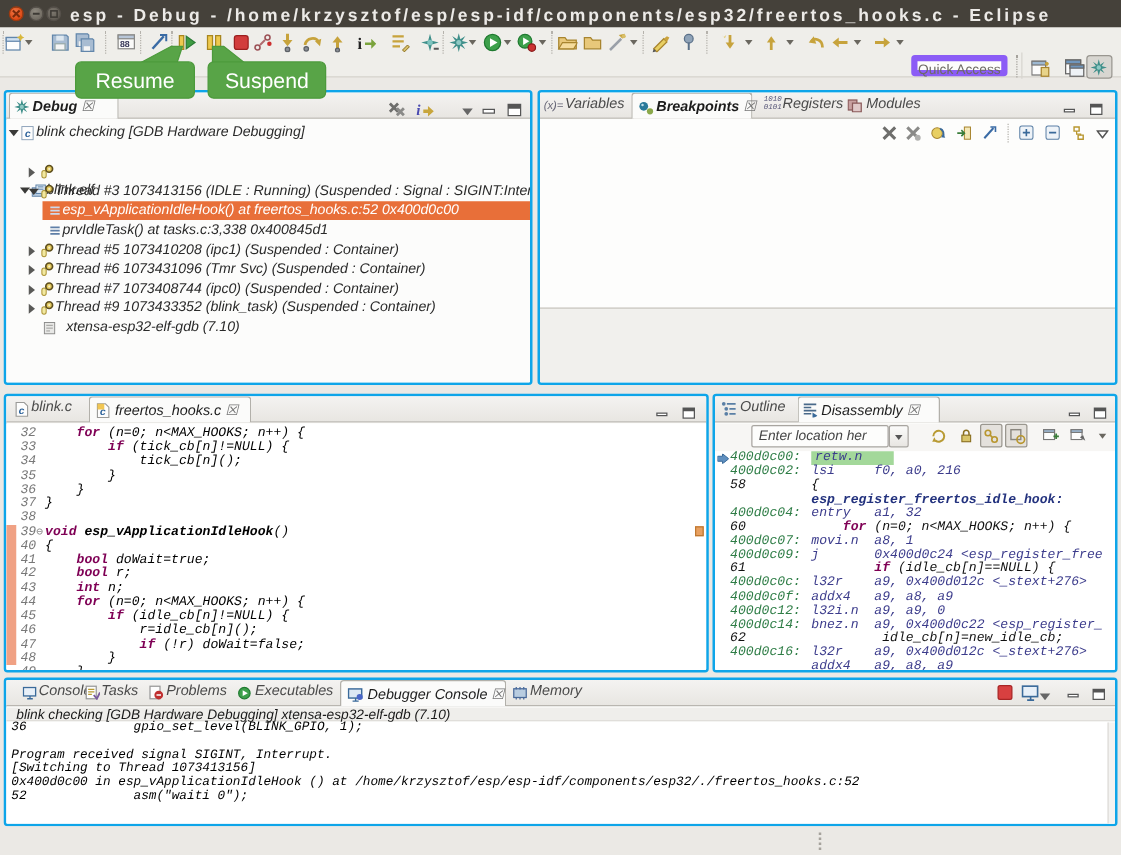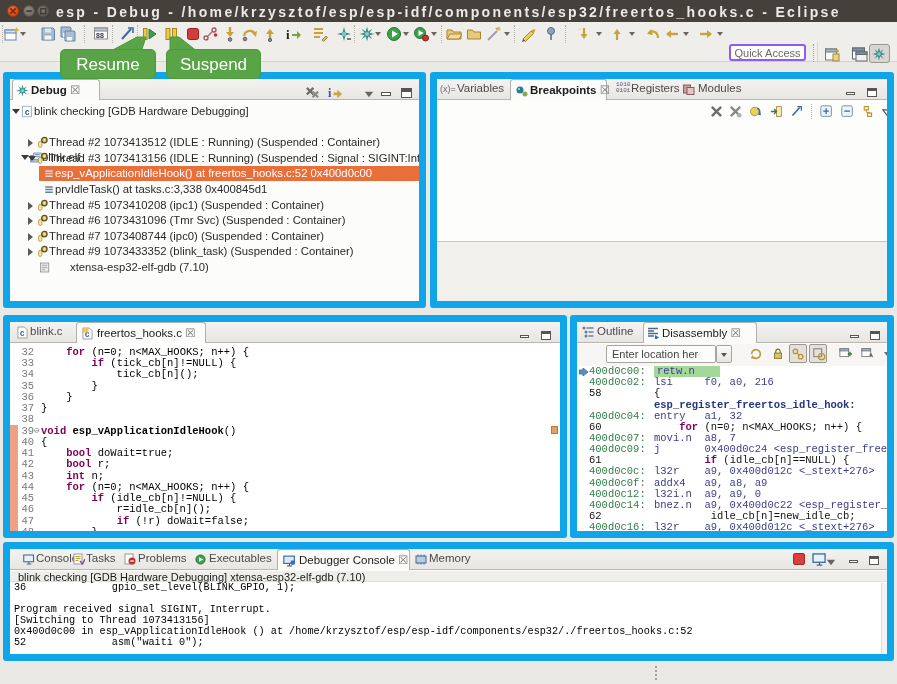--- a/index.html
+++ b/index.html
@@ -5,26 +5,26 @@
 * { margin:0; padding:0; box-sizing:border-box; }
 html,body { width:897px; height:684px; overflow:hidden; }
 body { font-family:"Liberation Sans", sans-serif; background:#ebe9e5; position:relative; }
 #titlebar { position:absolute; left:0; top:0; width:897px; height:22px; background:#45413a; }
 #titlebar .title { position:absolute; left:0; right:0; top:4px; text-align:center; color:#eceae7; font-size:14px; font-weight:bold; letter-spacing:2.35px; }
 .wbtn { position:absolute; top:5px; width:12px; height:12px; border-radius:50%; }
 #toolbar { position:absolute; left:0; top:22px; width:897px; height:40px; background:#efeeea; border-bottom:1px solid #d5d2cc; }
 .ticon { position:absolute; top:26px; width:16px; height:16px; }
 .tsep { position:absolute; top:25px; width:1px; height:18px; border-left:1px dotted #b5b2ac; }
 .tarr { position:absolute; top:32px; width:0; height:0; border-left:3.5px solid transparent; border-right:3.5px solid transparent; border-top:4px solid #6a675f; }
-.panel { position:absolute; background:#fcfcfb; border:7px solid #0ea5e9; border-radius:3px; overflow:hidden; }
+.panel { position:absolute; background:#fcfcfb; border:2px solid #0ea5e9; border-radius:3px; overflow:hidden;font-style:italic; }
 .tabbar { position:absolute; left:0; top:0; right:0; height:21px; background:linear-gradient(#f4f3f1,#e8e6e2); border-bottom:1px solid #b9b6b0; }
 .tab { position:absolute; top:0; height:21px; font-size:11.5px; color:#4a4a4a; padding:3px 6px 0 22px; white-space:nowrap; }
 .tab.active { background:#fbfbfa; border:1px solid #b2b0aa; border-bottom:none; border-radius:3px 3px 0 0; color:#1c1c1c; }
 .kw { color:#7f0055; font-weight:bold; }
-.qa { position:absolute; left:729px; top:44px; width:77px; height:17px; background:#fdfdfc; border:2px solid #8b5cf6; border-radius:3px; font-size:11px; color:#6d6a64; text-align:center; line-height:15px; }
+.qa { position:absolute; left:729px; top:44px; width:77px; height:17px; background:#fdfdfc; border:5px solid #8b5cf6; border-radius:3px; font-size:11px; color:#6d6a64; text-align:center; line-height:15px; }
 .callout { position:absolute; background:#58a447; border:1px solid #4c9a3c; border-radius:5px; color:#fff; font-size:17px; text-align:center; z-index:50; }
 svg { display:block; }
 .trow { position:absolute; left:0; right:0; height:15px; line-height:15px; white-space:nowrap; }
 .trow .tt { position:absolute; top:0; }
 .trow .ti { position:absolute; top:1px; width:12px; height:13px; }
 .tw { position:absolute; top:4px; width:0; height:0; border-top:4px solid transparent; border-bottom:4px solid transparent; border-left:5px solid #5a5a58; }
 .tw.open { border-left:4px solid transparent; border-right:4px solid transparent; border-top:5px solid #3a3a38; border-bottom:none; top:5px; }
 .cline { position:absolute; left:0; right:0; height:11.3px; font-family:"Liberation Mono", monospace; font-size:10.5px; line-height:11.3px; white-space:pre; color:#000; }
 .cline .lnum { position:absolute; left:0px; width:24px; text-align:right; color:#787878; }
 .cline .ctext { position:absolute; left:31px; }
@@ -285,21 +285,20 @@
           <rect x="5" y="2" width="10" height="9" fill="#dce8f2" stroke="#5a7fa5"></rect>
           <path d="M7 4 h6 M7 6.5 h6" stroke="#5a7fa5"></path>
         </svg>
         <span class="tt" style="left:32px;">blink.elf</span>
       </div>
     <div class="trow" style="top:34px;">
         <span class="tw" style="left:18px;"></span>
         <svg class="ti" style="left:27px;" viewBox="0 0 16 16">
           <use href="#thricon"></use>
         </svg>
-        <span class="tt" style="left:39px;">Thread #2 1073413512 (IDLE : Running) (Suspended : Container)</span>
       </div>
     <div class="trow" style="top:50px;">
         <span class="tw open" style="left:18px;"></span>
         <svg class="ti" style="left:27px;" viewBox="0 0 16 16">
           <use href="#thricon"></use>
         </svg>
         <span class="tt" style="left:39px;">Thread #3 1073413156 (IDLE : Running) (Suspended : Signal : SIGINT:Interru​p</span>
       </div>
     <div class="trow" style="top:65px;">
         <span style="position:absolute; left:29px; right:0; top:0; height:15px; background:#e86f39;"></span>
@@ -340,21 +339,21 @@
         <svg class="ti" style="left:27px;" viewBox="0 0 16 16">
           <use href="#thricon"></use>
         </svg>
         <span class="tt" style="left:39px;">Thread #9 1073433352 (blink_task) (Suspended : Container)</span>
       </div>
     <div class="trow" style="top:159px;">
         <svg class="ti" style="left:29px;" viewBox="0 0 16 16">
           <rect x="2" y="2" width="11" height="12" fill="#e8e8e6" stroke="#8a8a88"></rect>
           <path d="M4 5 h7 M4 8 h7 M4 11 h4" stroke="#9a9a98"></path>
         </svg>
-        <span class="tt" style="left:60px;">xtensa-esp32-elf-gdb (7.10)</span>
+        <span class="tt" style="left:48px;">xtensa-esp32-elf-gdb (7.10)</span>
       </div>
   </div>
 </div>
 
 <div class="panel" id="bppanel" style="left:430px; top:72px; width:464px; height:236px;">
   <div class="tabbar"></div>
   <div class="tab" style="left:0px; width:72px; padding-left:20px;"><span style="position:absolute; left:3px; top:5px; font-size:9px; color:#667;">(x)=</span>Variables</div>
   <div class="tab active" style="left:73px; width:97px; padding-left:19px;"><svg style="position:absolute;left:5px;top:6px;" width="12" height="11" viewBox="0 0 12 11">
         <circle cx="4" cy="4" r="3.5" fill="#2a7a9a"></circle>
         <circle cx="3" cy="3" r="1" fill="#bfe0ec"></circle>
@@ -503,21 +502,21 @@
   <div id="disasmbody" style="position:absolute; left:0; top:44px; right:0; bottom:0; background:#fff;">
     <svg style="position:absolute; left:2px; top:2px;" width="9" height="8" viewBox="0 0 9 8">
         <path d="M0 2 h4 V0 l5 4 -5 4 V6 H0z" fill="#5f8fbf" stroke="#3a6a9a" stroke-width="0.8"></path>
       </svg>
     <div class="dline" style="top:0px;"><span class="daddr">400d0c00:</span><span style="position:absolute; left:77px; width:66px; height:11.3px; background:#a3d89a;"></span><span class="dasm" style="left:80px;text-align:center;">retw.n</span></div>
     <div class="dline" style="top:11.2px;"><span class="daddr">400d0c02:</span><span class="dasm">lsi     f0, a0, 216</span></div>
     <div class="dline" style="top:22.3px;"><span class="dsrcn">58</span><span class="dsrc">{</span></div>
     <div class="dline" style="top:33.5px;"><span class="dlabel">esp_register_freertos_idle_hook:</span></div>
     <div class="dline" style="top:44.6px;"><span class="daddr">400d0c04:</span><span class="dasm">entry   a1, 32</span></div>
     <div class="dline" style="top:55.8px;"><span class="dsrcn">60</span><span class="dsrc">    <b class="kw">for</b> (n=0; n&lt;MAX_HOOKS; n++) {</span></div>
-    <div class="dline" style="top:66.9px;"><span class="daddr">400d0c07:</span><span class="dasm">movi.n  a8, 7</span></div>
+    <div class="dline" style="top:66.9px;"><span class="daddr">400d0c07:</span><span class="dasm">movi.n  a8, 1</span></div>
     <div class="dline" style="top:78.1px;"><span class="daddr">400d0c09:</span><span class="dasm">j       0x400d0c24 &lt;esp_register_free</span></div>
     <div class="dline" style="top:89.2px;"><span class="dsrcn">61</span><span class="dsrc">        <b class="kw">if</b> (idle_cb[n]==NULL) {</span></div>
     <div class="dline" style="top:100.4px;"><span class="daddr">400d0c0c:</span><span class="dasm">l32r    a9, 0x400d012c &lt;_stext+276&gt;</span></div>
     <div class="dline" style="top:111.5px;"><span class="daddr">400d0c0f:</span><span class="dasm">addx4   a9, a8, a9</span></div>
     <div class="dline" style="top:122.7px;"><span class="daddr">400d0c12:</span><span class="dasm">l32i.n  a9, a9, 0</span></div>
     <div class="dline" style="top:133.8px;"><span class="daddr">400d0c14:</span><span class="dasm">bnez.n  a9, 0x400d0c22 &lt;esp_register_</span></div>
     <div class="dline" style="top:145px;"><span class="dsrcn">62</span><span class="dsrc">         idle_cb[n]=new_idle_cb;</span></div>
     <div class="dline" style="top:156.1px;"><span class="daddr">400d0c16:</span><span class="dasm">l32r    a9, 0x400d012c &lt;_stext+276&gt;</span></div>
     <div class="dline" style="top:167.3px;"><span class="dasm">addx4   a9, a8, a9</span></div>
   </div>

